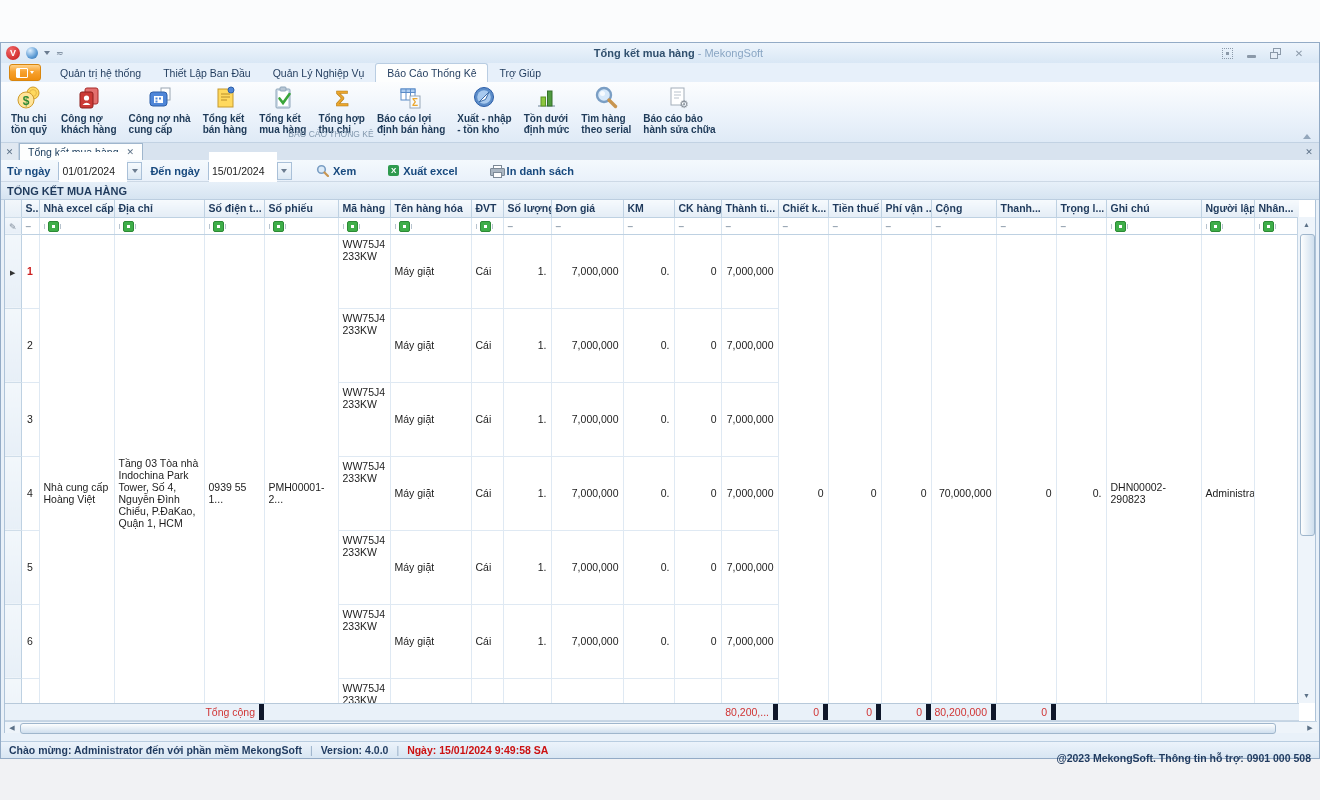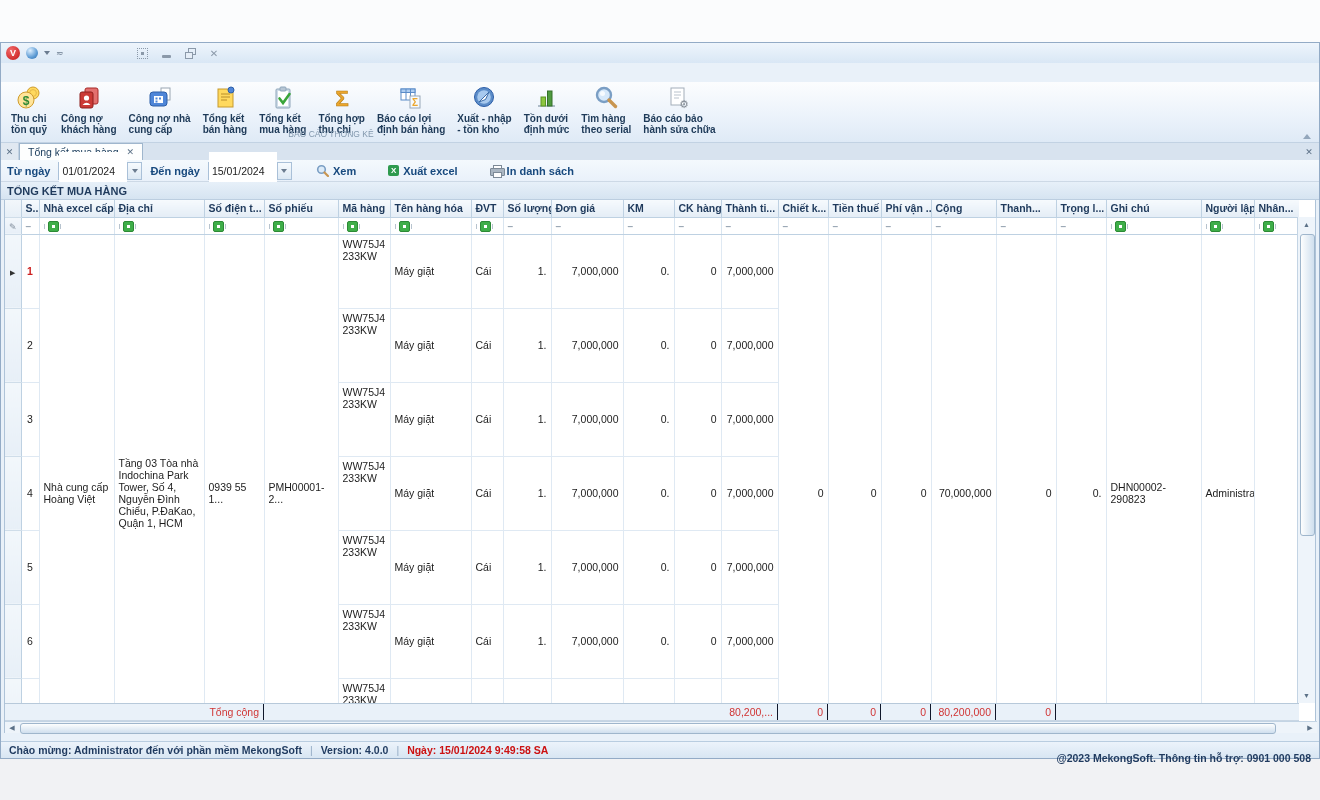--- a/index.html
+++ b/index.html
@@ -101,21 +101,21 @@
   .f-text .gb{width:9px;height:9px;background:#3fae49;border:1px solid #2c8a36;border-radius:2px;position:relative;}
   .f-text .gb::after{content:"";position:absolute;left:3px;top:3px;width:3px;height:3px;background:#fff;}
   .f-text .tk{width:2px;height:5px;border-left:1px solid #b7c3ce;}
   .f-num{color:#9aa7b4;font-weight:bold;font-size:10px;line-height:8px;}
   .f-pencil{color:#7e8b99;font-size:9px;}
   
   .totalrow{position:absolute;left:0;top:503px;width:1294px;height:18px;background:#e9f1f9;
     border-top:1px solid #b7c9da;border-bottom:1px solid #c8d6e4;display:flex;box-sizing:border-box;}
   .tseg{font-size:10.5px;color:#d03434;display:flex;align-items:center;justify-content:flex-end;
     padding-right:4px;box-sizing:border-box;height:100%;}
-  .tseg.redge{border-right:1px solid #0f172a;}
+  .tseg.redge{border-right:5px solid #0f172a;}
   
   .vscroll{position:absolute;right:0;top:17px;width:18px;height:486px;background:#eef4fa;border-left:1px solid #c3d4e4;box-sizing:border-box;}
   .vthumb{position:absolute;left:2px;top:17px;width:13px;height:300px;border:1px solid #9fb6cc;border-radius:3px;
     background:linear-gradient(90deg,#fdfefe,#cfdfee);}
   .sarrow{position:absolute;width:100%;height:15px;display:flex;align-items:center;justify-content:center;color:#5c7187;font-size:7px;}
   .hscroll{position:absolute;left:0;top:521px;width:1312px;height:12px;background:#eef4fa;border-top:1px solid #c3d4e4;box-sizing:border-box;}
   .hthumb{position:absolute;left:15px;top:1px;width:1254px;height:9px;border:1px solid #9fb6cc;border-radius:3px;
     background:linear-gradient(#fdfefe,#cfdfee);}
   .harrow{position:absolute;top:0;width:14px;height:11px;display:flex;align-items:center;justify-content:center;color:#5c7187;font-size:7px;}
   
@@ -132,35 +132,51 @@
 <div id="desktop">
   <div id="topstrip"></div>
   <div id="win">
 
     <div class="titlebar">
       <div class="tb-left">
         <span class="vlogo">V</span>
         <span class="orb"></span>
         <span class="caret-d"></span>
         <span class="qat">≂</span>
+      </div>
+      <div class="tb-title">
+        <b>Tổng kết mua hàng</b><span> - MekongSoft</span>
       </div>
       <div class="tb-ctrls">
         <span class="wc">
             <span class="wc-fs"></span>
           </span>
         <span class="wc">
             <span class="wc-min"></span>
           </span>
         <span class="wc">
             <span class="wc-rst"></span>
           </span>
         <span class="wc wc-x">✕</span>
       </div>
     </div>
 
+    <div class="ribbon-tabs">
+      <span class="appbtn">
+        <span class="glyph"></span>
+        <span class="caret-d"></span>
+      </span>
+      <div id="rtabs" style="display:flex;align-items:flex-end;">
+          <div class="rtab">Quản trị hệ thống</div>
+          <div class="rtab">Thiết Lập Ban Đầu</div>
+          <div class="rtab">Quản Lý Nghiệp Vụ</div>
+          <div class="rtab active">Báo Cáo Thống Kê</div>
+          <div class="rtab">Trợ Giúp</div>
+        </div>
+    </div>
 
     <div class="ribbon-body">
       <div id="rbuttons">
           <div class="rbtn">
             <div class="ric">
               <svg width="28" height="28" viewBox="0 0 28 28">
                 <circle cx="18" cy="9" r="6" fill="#ffd95e" stroke="#cf9c2c"></circle>
                 <circle cx="18" cy="9" r="3.4" fill="none" stroke="#e7b84a"></circle>
                 <circle cx="11" cy="16" r="8" fill="#ffe49a" stroke="#cf9c2c"></circle>
                 <text x="11" y="20.5" font-size="12" font-weight="bold" fill="#2f8a35" text-anchor="middle">$</text>

